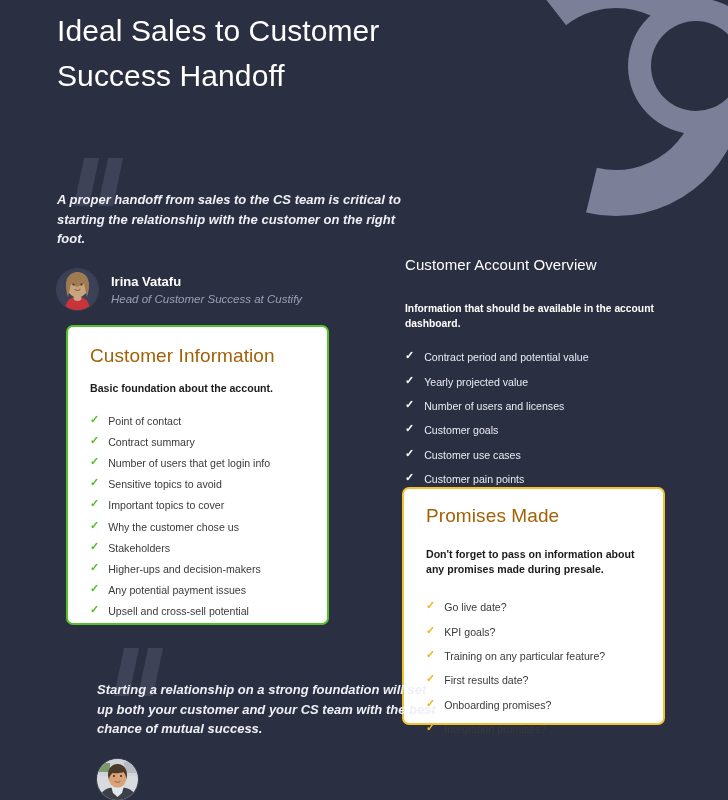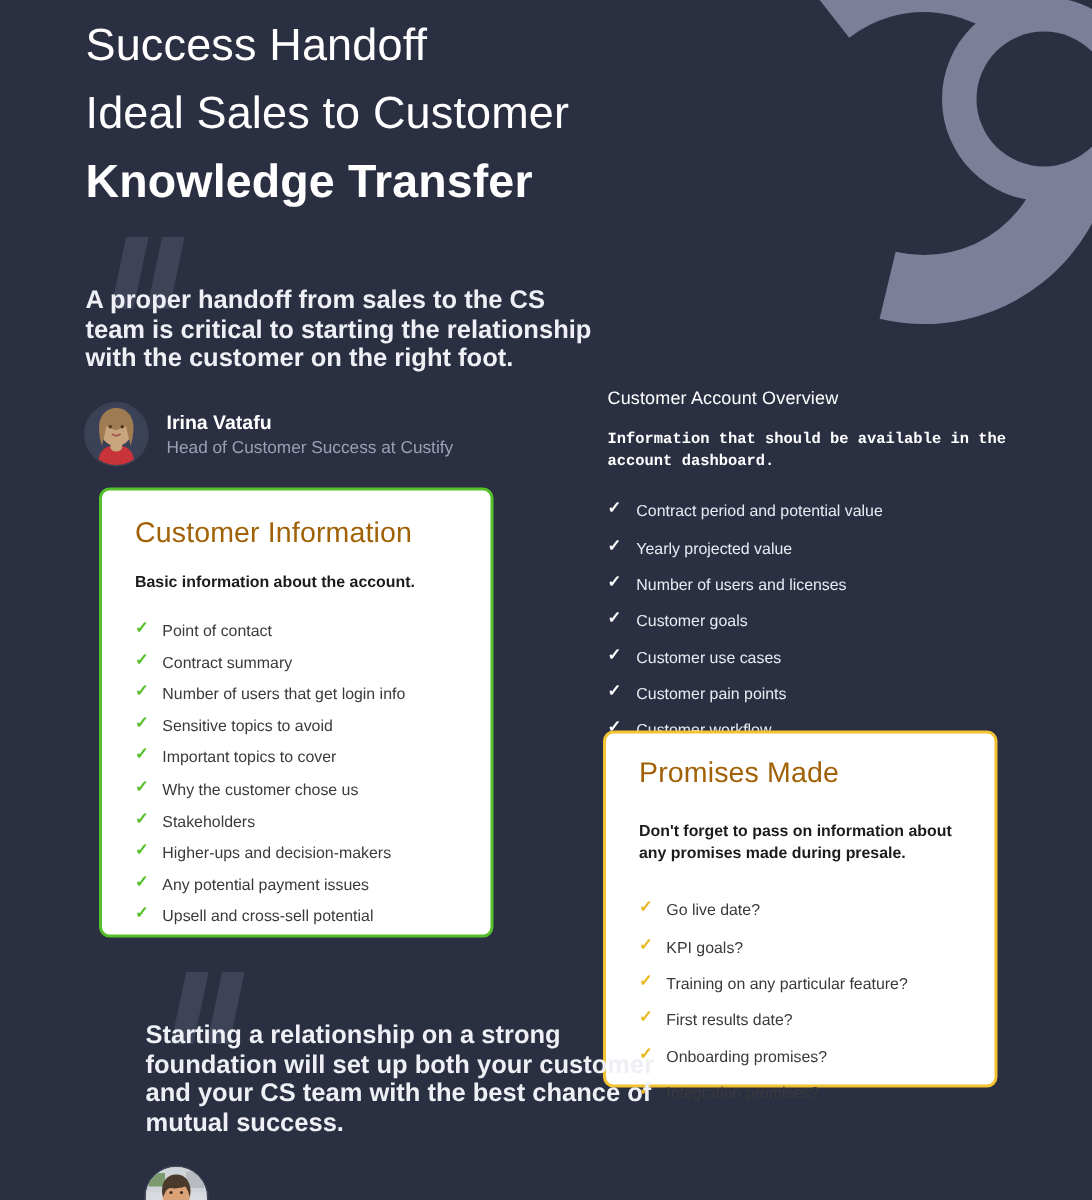--- a/index.html
+++ b/index.html
@@ -33,33 +33,33 @@
   .quote-block.top { top:160px; }
   .quote-block.bottom { top:650px;margin-left:40px; }
 
   .qmark { position:absolute; top:-2px; left:22px; display:flex; gap:9px; }
   .qmark i {
     display:block; width:15px; height:48px;
     background:#3e4357; transform:skewX(-12deg);
   }
   .quote-text {
     position:relative; z-index:2;
-    font-weight:700;
-    font-size:17px; line-height:19.5px;
+    font-style:italic; font-weight:700;
+    font-size:13px; line-height:19.5px;
     color:#eef0f5; padding-top:30px;
   }
   .author { display:flex; align-items:center; gap:13px; margin-top:20px; }
   .avatar {
     width:41px; height:41px; border-radius:50%;
     overflow:hidden; flex:0 0 41px;
     box-shadow:0 0 0 1px rgba(255,255,255,.10);
   }
   .author-text { display:flex; flex-direction:column; gap:4px; }
   .author-name { font-size:13px; font-weight:700; color:#ffffff; }
-  .author-role { font-size:11.5px; font-weight:400; color:#9aa0b4; }
+  .author-role { font-size:11.5px; font-weight:400; color:#9aa0b4;font-style:italic; }
 
   
   .card {
     position:absolute; background:#ffffff;
     border-radius:7px; z-index:3;
   }
   .card.green  { left:66px;  top:325px; width:263px; height:300px; border:2.5px solid #56c02b; }
   .card.yellow { left:402px; top:487px; width:263px; height:238px; border:2.5px solid #f2c230; }
 
   .card-title {
@@ -80,26 +80,26 @@
     padding:3.6px 0;
   }
   .card.yellow .card-list li { padding:5.2px 0; }
   .tick { flex:0 0 auto; line-height:1; font-size:11px; font-weight:700; }
   .tick.green  { color:#56c02b; }
   .tick.yellow { color:#eab820; }
 
   
   .dark-sec { position:absolute; left:405px; top:253px; width:280px; z-index:3; }
   .dark-head {
-    font-size:12px; font-weight:400; color:#ffffff;
+    font-size:15px; font-weight:400; color:#ffffff;
     letter-spacing:.1px; line-height:24px;
   }
   .dark-sub {
     font-size:10.3px; font-weight:700; color:#ffffff;
-    line-height:14.5px; margin-top:9px;font-family:Liberation Mono, monospace;
+    line-height:14.5px; margin-top:25px;
   }
   .dark-list { list-style:none; margin-top:14px; }
   .dark-list li {
     display:flex; align-items:flex-start; gap:10px;
     font-size:10.6px; color:#e9ebf2; line-height:14px;
     padding:5.2px 0;
   }
   .tick.white { color:#ffffff; }
 </style>
 </head>
@@ -109,23 +109,22 @@
   <svg width="272" height="290" viewBox="0 0 272 290">
     <g fill="none" stroke="#7b8098">
       <circle cx="116" cy="145" r="104" stroke-width="46" stroke-dasharray="420 260" transform="rotate(-128 116 145)"></circle>
     </g>
     <circle cx="196" cy="122" r="68" fill="#7b8098"></circle>
     <circle cx="196" cy="122" r="45" fill="#2b2f42"></circle>
   </svg>
 </div>
 
 <div class="header">
+  <div class="title-line">Ideal Sales to Customer</div>
   <div class="title-line">Success Handoff</div>
-  <div class="title-line">Ideal Sales to Customer</div>
-  <div class="title-line bold">Knowledge Transfer</div>
 </div>
 
 <div class="quote-block top">
   <div class="qmark">
       <i></i>
       <i></i>
     </div>
   <div class="quote-text">A proper handoff from sales to the CS team is critical to starting the relationship with the customer on the right foot.</div>
   <div class="author">
     <div class="avatar">
@@ -142,21 +141,21 @@
     </div>
     <div class="author-text">
       <div class="author-name">Irina Vatafu</div>
       <div class="author-role">Head of Customer Success at Custify</div>
     </div>
   </div>
 </div>
 
 <div class="card green">
   <div class="card-title">Customer Information</div>
-  <div class="card-sub">Basic information about the account.</div>
+  <div class="card-sub">Basic foundation about the account.</div>
   <ul class="card-list" id="ci-list">
       <li>
         <span class="tick green">✓</span>
         <span>Point of contact</span>
       </li>
       <li>
         <span class="tick green">✓</span>
         <span>Contract summary</span>
       </li>
       <li>

